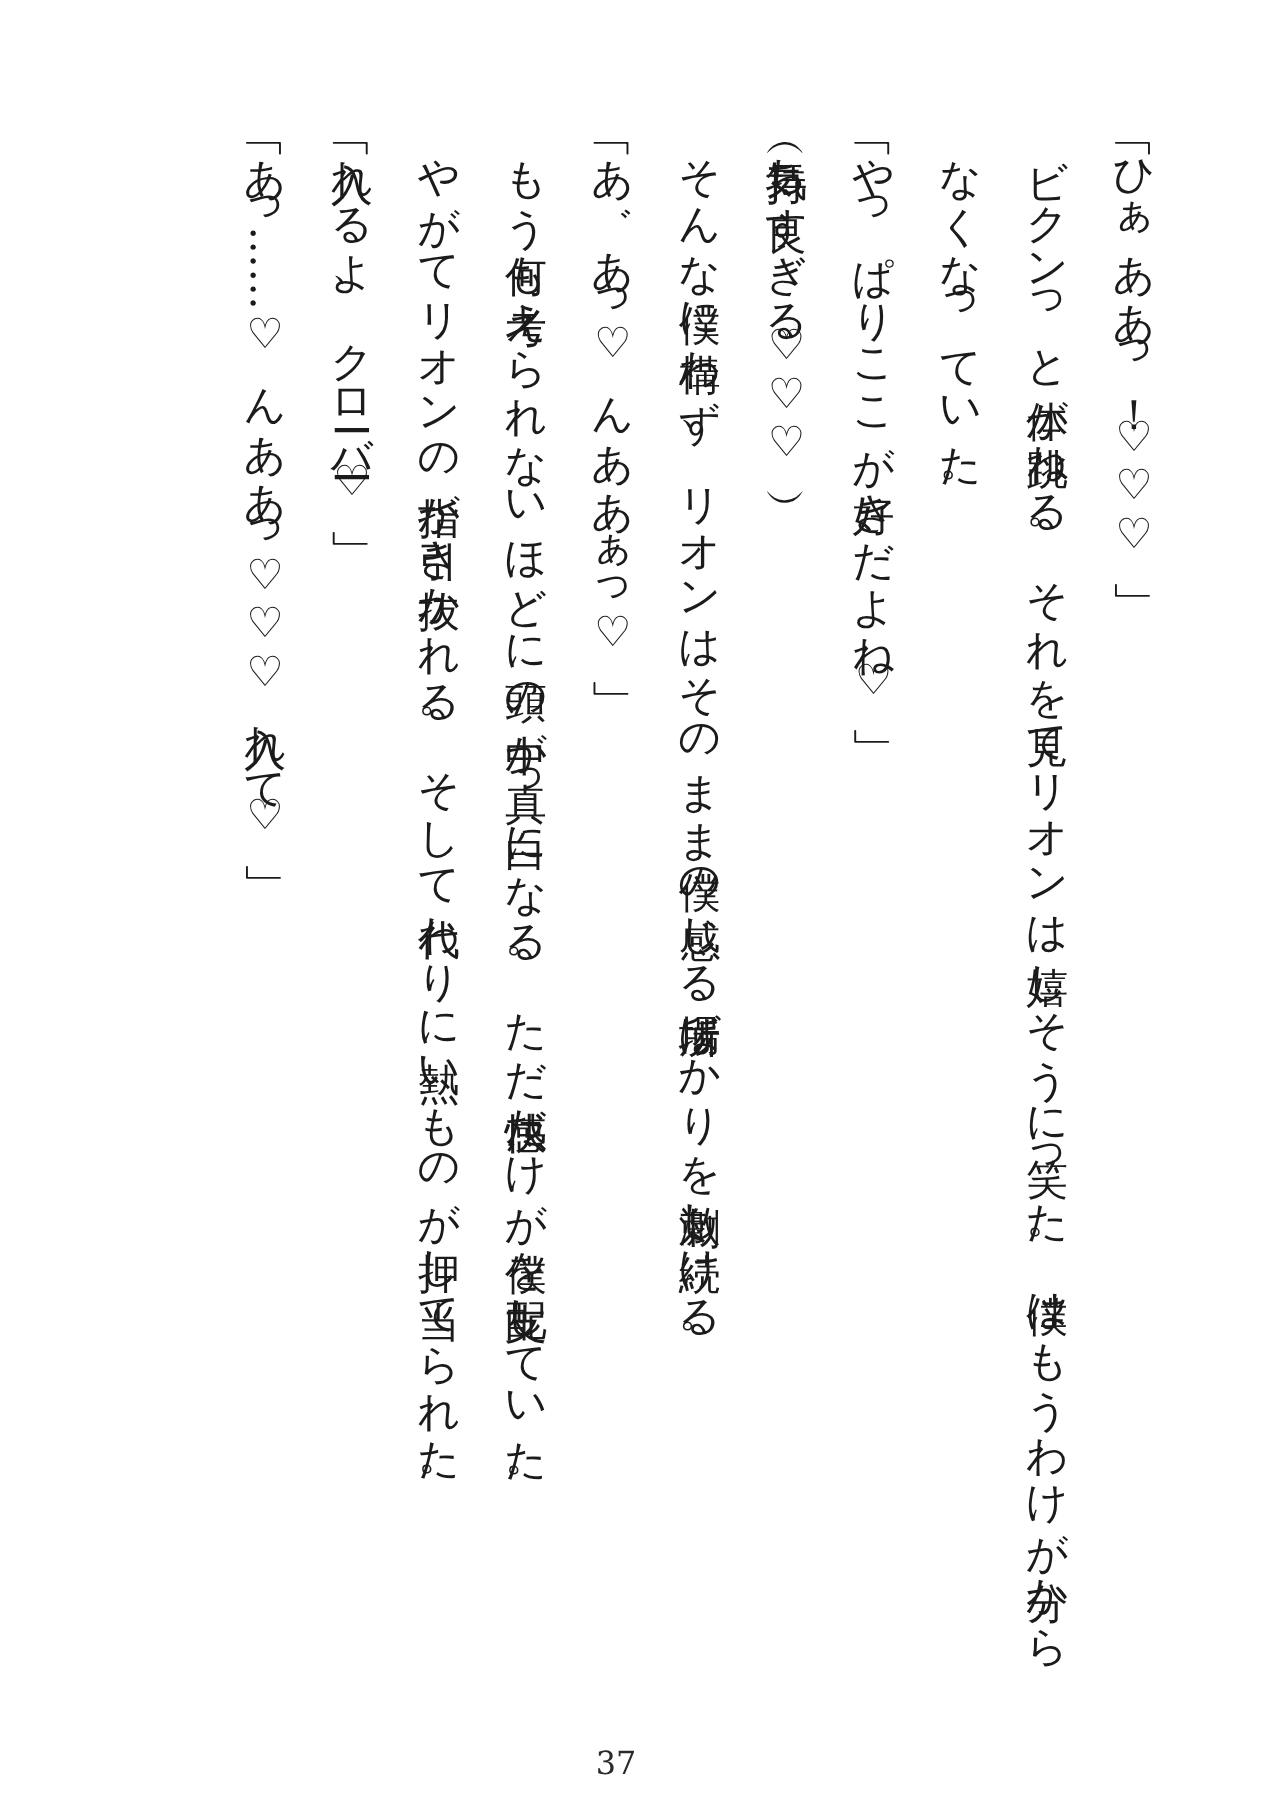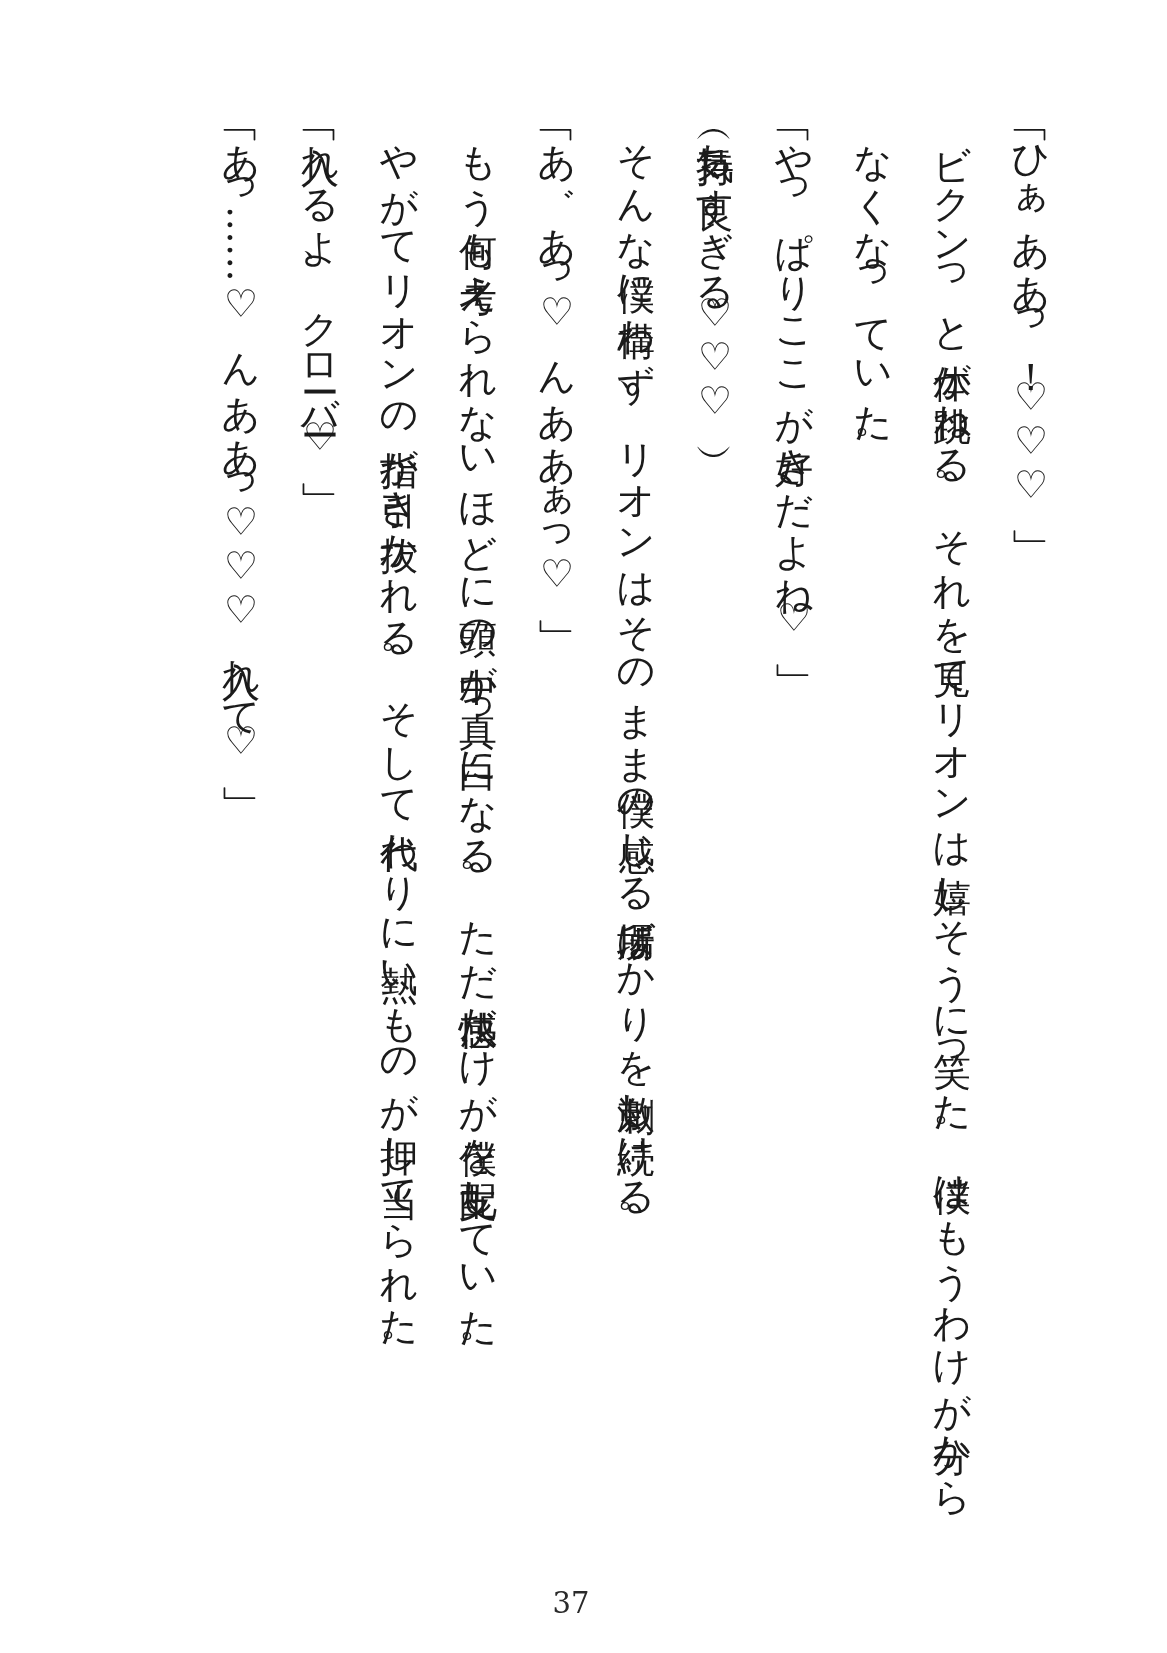--- a/index.html
+++ b/index.html
@@ -27,21 +27,21 @@
     letter-spacing: 0;
     white-space: normal;
   }
   .text-area p {
     margin: 0;
     padding: 0;
   }
   .page-number {
     position: absolute;
     top: 1586px;
-    left: 516px;
+    left: 505px;
     width: 110px;
     text-align: center;
     font-size: 29px;
     color: #2a2a2a;
   }
 </style>
 </head>
 <body>
 
 <div class="page">

